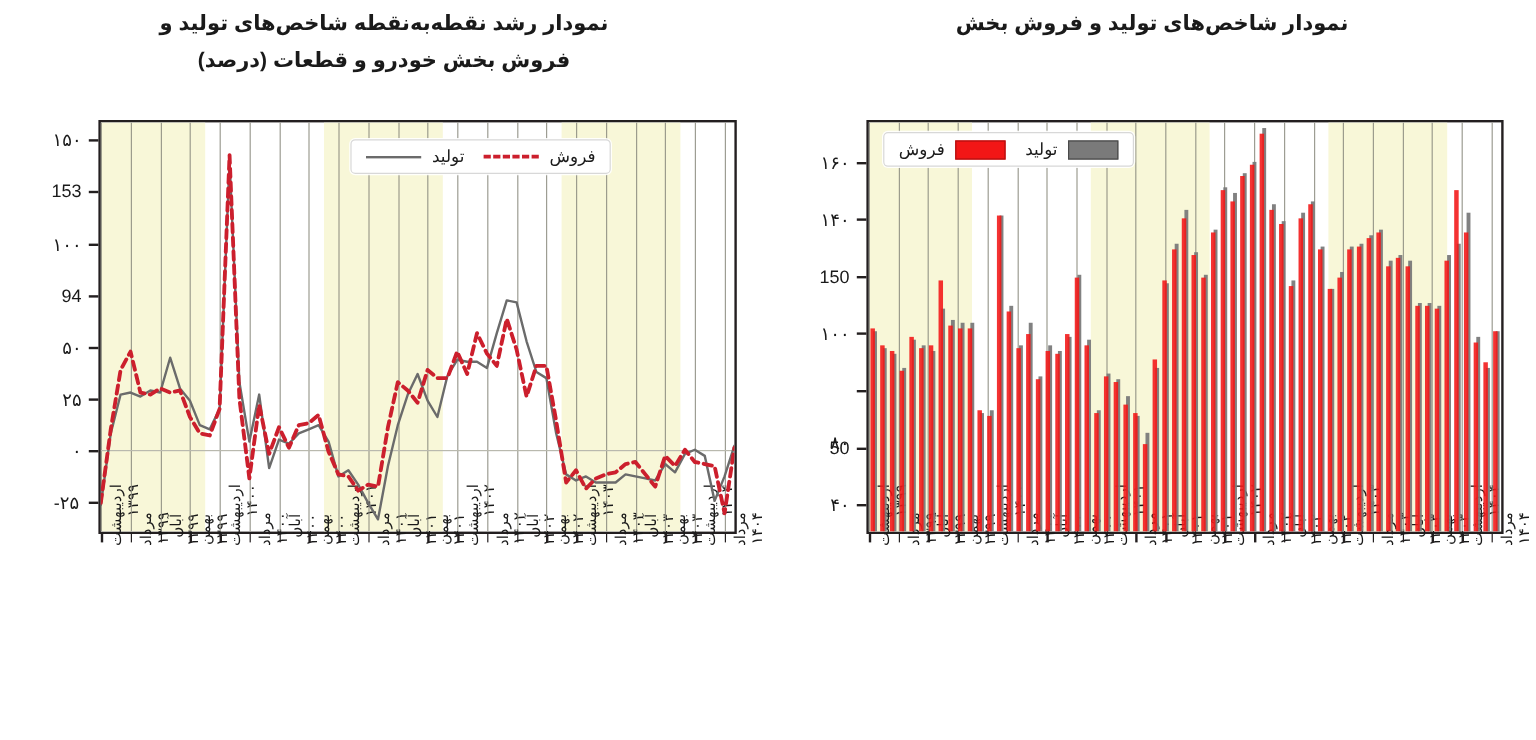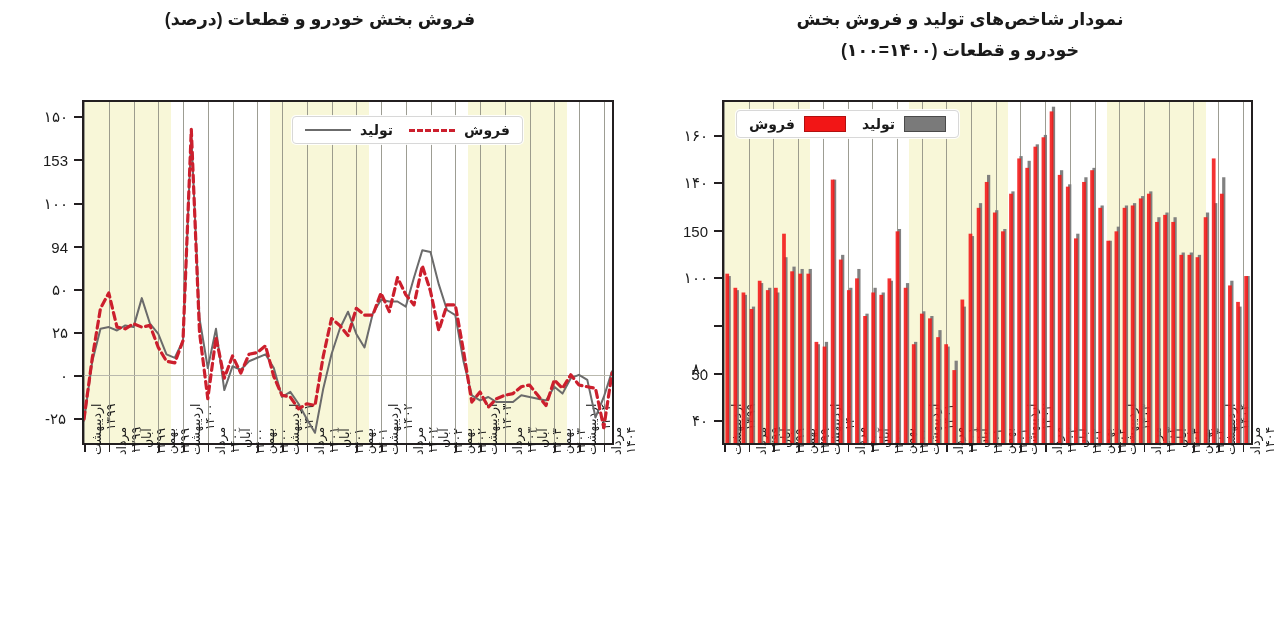--- a/index.html
+++ b/index.html
@@ -70,37 +70,38 @@
     background:#ffffff;
     border:1px solid #d8d8d8;
     border-radius:4px;
     display:flex;flex-direction:row;align-items:center;
     gap:16px;
     padding:5px 12px;
     direction:rtl;
     box-shadow:0 0 0 1px rgba(255,255,255,.9);
   }
   .legend-item{display:flex;flex-direction:row;align-items:center;gap:9px;}
-  .legend-label{font-size:14px;color:#1a1a1a;font-weight:bold;}
+  .legend-label{font-size:14px;color:#1a1a1a;font-weight:normal;}
   .swatch-line{width:46px;height:0;border-top:2px solid #6b6b6b;}
   .swatch-dash{width:46px;height:0;border-top:3px dashed #cc1f2d;}
   .swatch-box{width:40px;height:14px;background:#7a7a7a;border:1px solid #4a4a4a;}
   .swatch-box.red{background:#f21616;border:1px solid #b01010;}
 
   #legend-left{left:208px;top:14px;}
   #legend-right{left:12px;top:8px;}
 </style>
 </head>
 <body>
 
 <div class="page">
 
   <section class="panel">
 
     <div class="title">
+      <div>نمودار رشد نقطه‌به‌نقطه شاخص‌های تولید و</div>
       <div>فروش بخش خودرو و قطعات (درصد)</div>
     </div>
 
     <div class="yaxis" id="yaxis-left" style="left: 0px; top: 100px; width: 82px; height: 345px;">
         <div class="ytick" style="top: 319.125px; right: 16px;">-۲۵</div>
         <div class="ytick-mark" style="top: 319.125px; right: 0px;"></div>
         <div class="ytick" style="top: 276px; right: 14px;">۰</div>
         <div class="ytick-mark" style="top: 276px; right: 0px;"></div>
         <div class="ytick" style="top: 232.875px; right: 14px; text-align: center;">۲۵</div>
         <div class="ytick-mark" style="top: 232.875px; right: 0px;"></div>
@@ -275,21 +276,20 @@
           <span>مرداد</span>
           <span>۱۴۰۴</span>
         </div>
       </div>
   </section>
 
   <section class="panel">
 
     <div class="title">
       <div>نمودار شاخص‌های تولید و فروش بخش</div>
-      <div>خودرو و قطعات (۱۴۰۰=۱۰۰)</div>
     </div>
 
     <div class="yaxis" id="yaxis-right" style="left: 0px; top: 100px; width: 82px; height: 345px;">
         <div class="ytick" style="top: 321.207px; right: 14px;">۴۰</div>
         <div class="ytick-mark" style="top: 321.207px; right: 0px;"></div>
         <div class="ytick" style="top: 273.621px; right: 14px;">50</div>
         <div class="ytick-mark" style="top: 273.621px; right: 0px;"></div>
         <div class="ytick" style="top: 237px; right: 14px; margin-top: 32px;">۸۰</div>
         <div class="ytick-mark" style="top: 226.034px; right: 0px;"></div>
         <div class="ytick" style="top: 178.448px; right: 14px;">۱۰۰</div>

